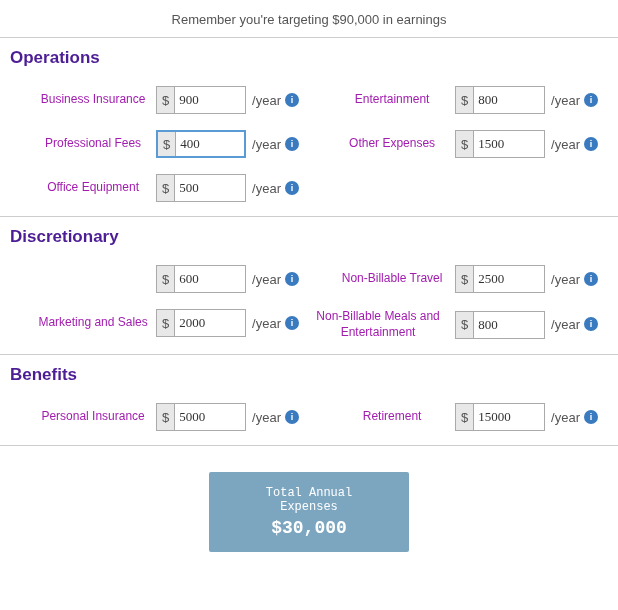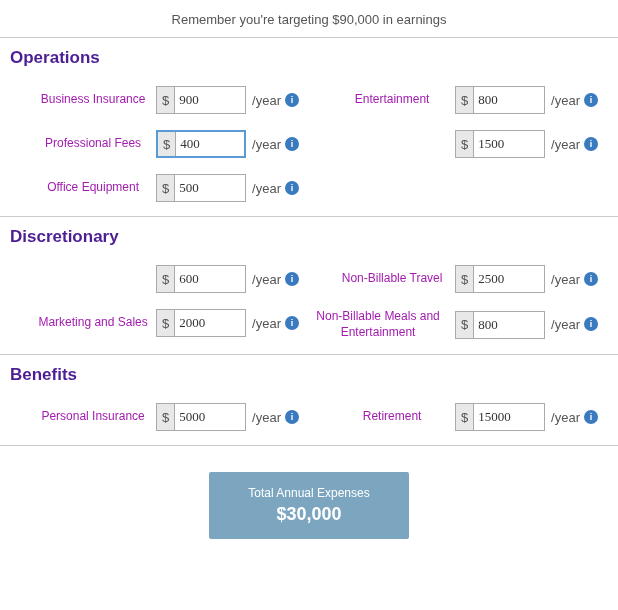--- a/index.html
+++ b/index.html
@@ -115,20 +115,21 @@
     }
 
     .total-box {
       background: #7ca6c0;
       color: #fff;
       text-align: center;
       padding: 14px 30px;
       margin: 16px auto;
       width: 200px;
       border-radius: 2px;
+      font-family: Liberation Mono, monospace;
     }
 
     .total-box .total-label {
       font-size: 12px;
       margin-bottom: 4px;
     }
 
     .total-box .total-amount {
       font-size: 18px;
       font-weight: bold;
@@ -192,20 +193,21 @@
             <div class="input-wrapper">
               <span class="dollar-sign">$</span>
               <input type="text" value="800" style="">
             </div>
             <div class="year-label">
               <span>/year</span>
               <span class="info-icon">i</span>
             </div>
           </div>
           <div class="field-row">
+            <div class="field-label">Other Expenses</div>
             <div class="input-wrapper">
               <span class="dollar-sign">$</span>
               <input type="text" value="1500" style="">
             </div>
             <div class="year-label">
               <span>/year</span>
               <span class="info-icon">i</span>
             </div>
           </div>
           <div class="field-row"></div>

